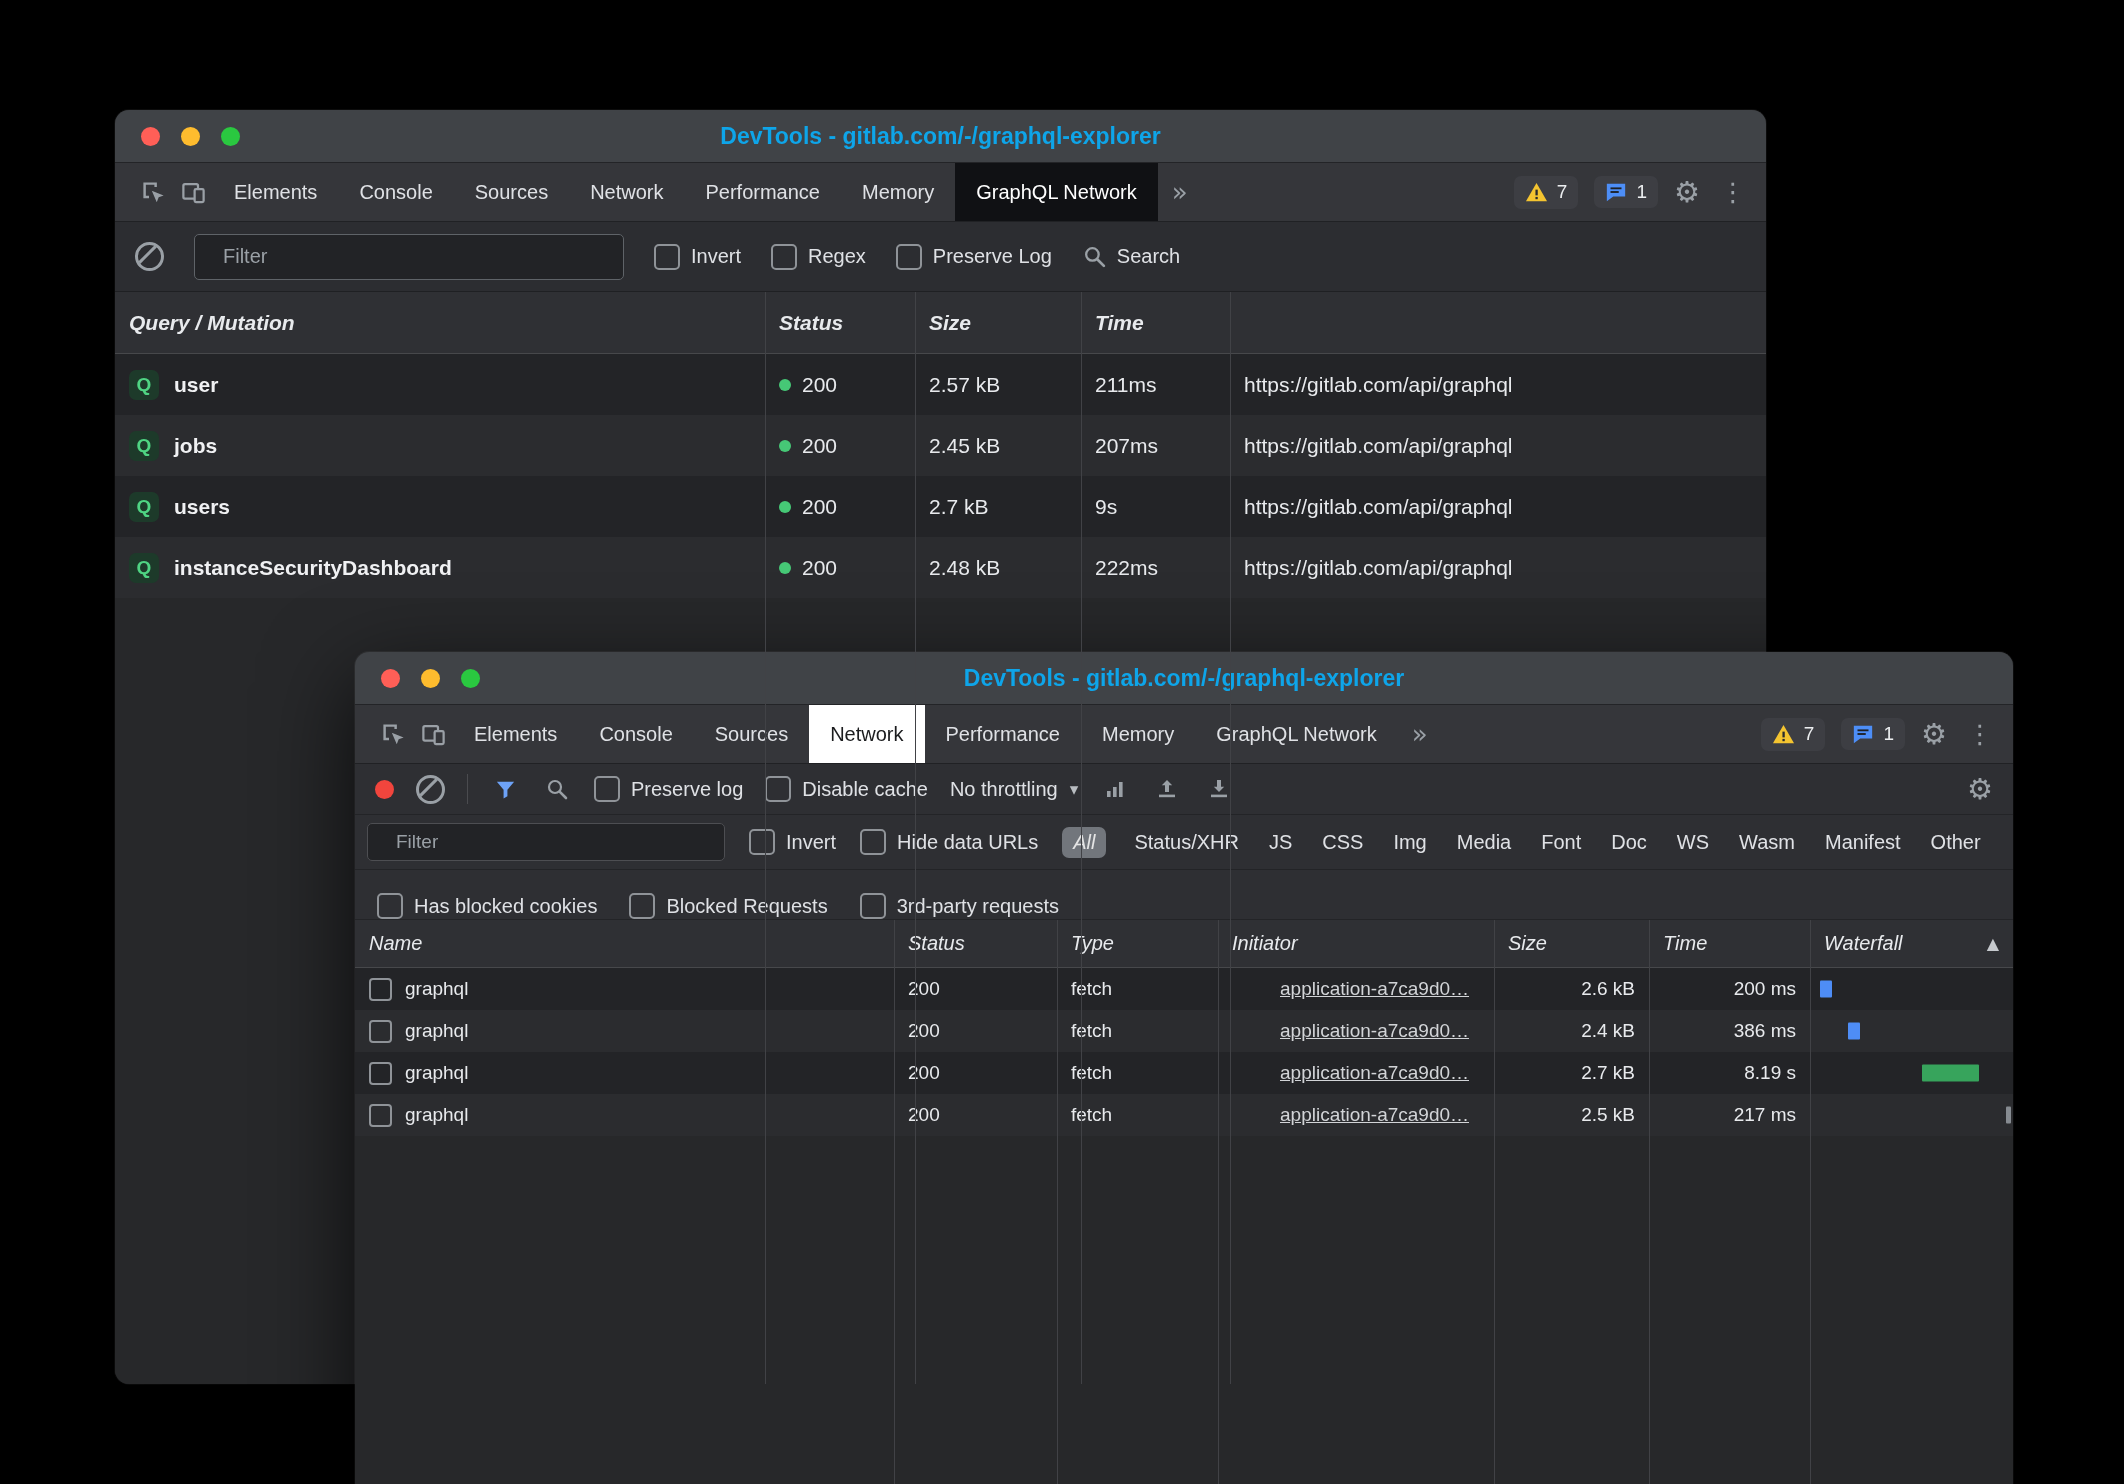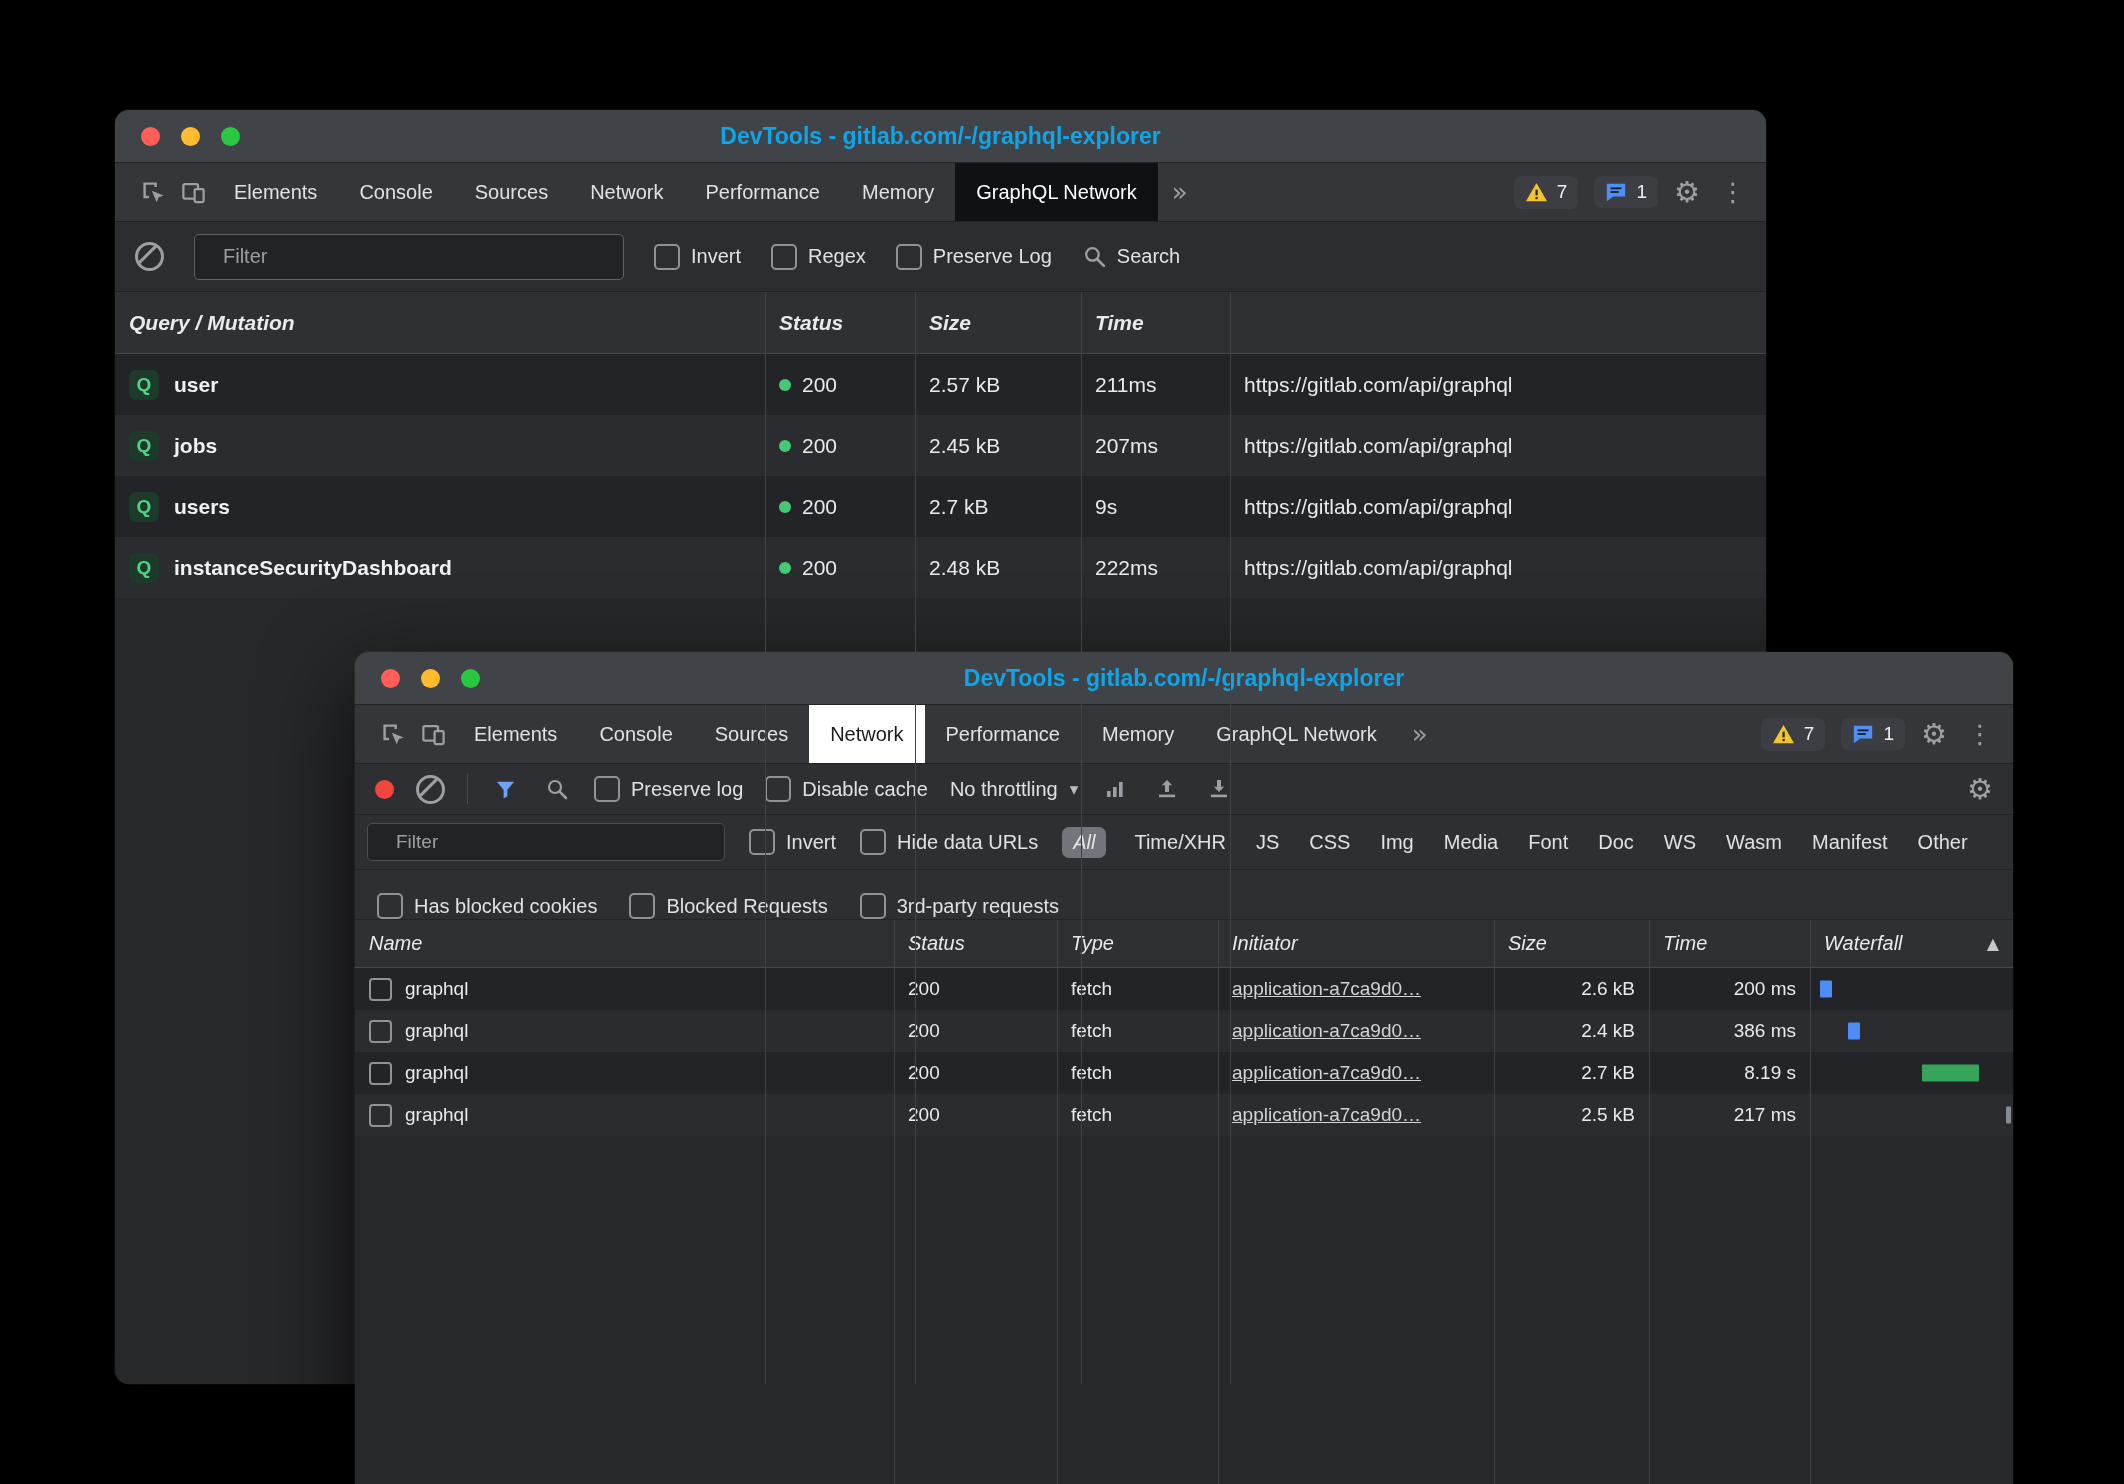--- a/index.html
+++ b/index.html
@@ -112,21 +112,21 @@
     margin-right:15px;flex:none;
   }
   .row-name{font-weight:700;color:#f0f1f3;}
   .dot{width:12px;height:12px;border-radius:50%;background:#46c876;margin-right:11px;flex:none;}
 
   
   .n-grid{grid-template-columns:539px 163px 161px 276px 155px 161px 1fr;}
   .n-hdr{height:47px;font-size:20px;font-weight:500;}
   .n-row{height:42px;font-size:19px;}
   .n-row .cb-sm{margin-right:13px;}
-  .initiator-link{color:#d2d4d7;text-decoration:underline;overflow:hidden;text-overflow:ellipsis;cursor:pointer;}
+  .initiator-link{color:#d2d4d7;text-decoration:underline;overflow:hidden;text-overflow:ellipsis;cursor:pointer;padding-left:48px;}
   .wf-cell{position:relative;padding:0;}
   .wf-bar{position:absolute;top:50%;transform:translateY(-50%);height:17px;border-radius:1px;}
   .wf-hdr{display:flex;justify-content:space-between;align-items:center;}
   .sort-arrow{font-size:16px;color:#c6c9cd;font-family:"DejaVu Sans",sans-serif;margin-left:auto;}
   #win1,#win2{display:flex;flex-direction:column;}
   svg{display:block;}
 </style>
 </head>
 <body>
 
@@ -408,21 +408,21 @@
     <label class="check-item">
       <span class="cb"></span>
       <span>Invert</span>
     </label>
     <label class="check-item">
       <span class="cb"></span>
       <span>Hide data URLs</span>
     </label>
     <div class="pill-list">
       <span class="pill sel">All</span>
-      <span class="pill">Time/XHR</span>
+      <span class="pill">Status/XHR</span>
       <span class="pill">JS</span>
       <span class="pill">CSS</span>
       <span class="pill">Img</span>
       <span class="pill">Media</span>
       <span class="pill">Font</span>
       <span class="pill">Doc</span>
       <span class="pill">WS</span>
       <span class="pill">Wasm</span>
       <span class="pill">Manifest</span>
       <span class="pill">Other</span>

